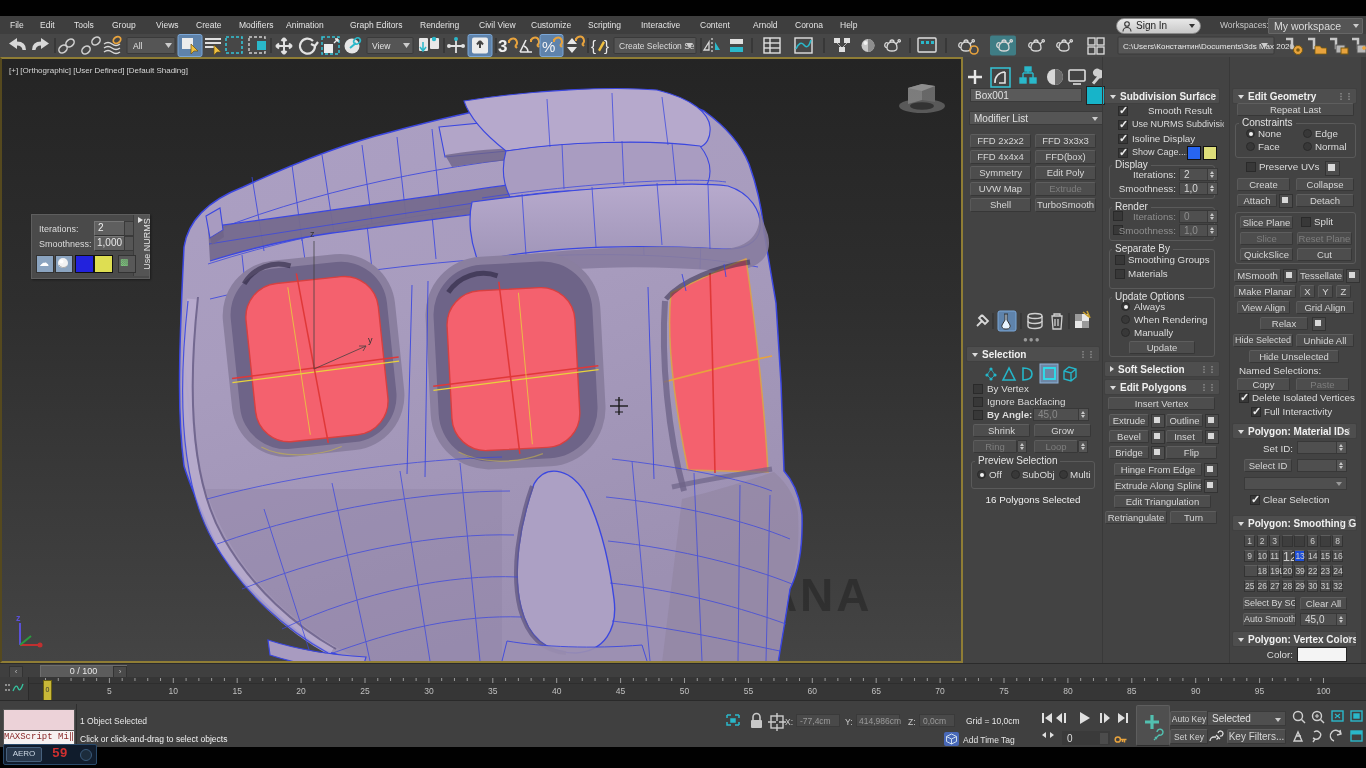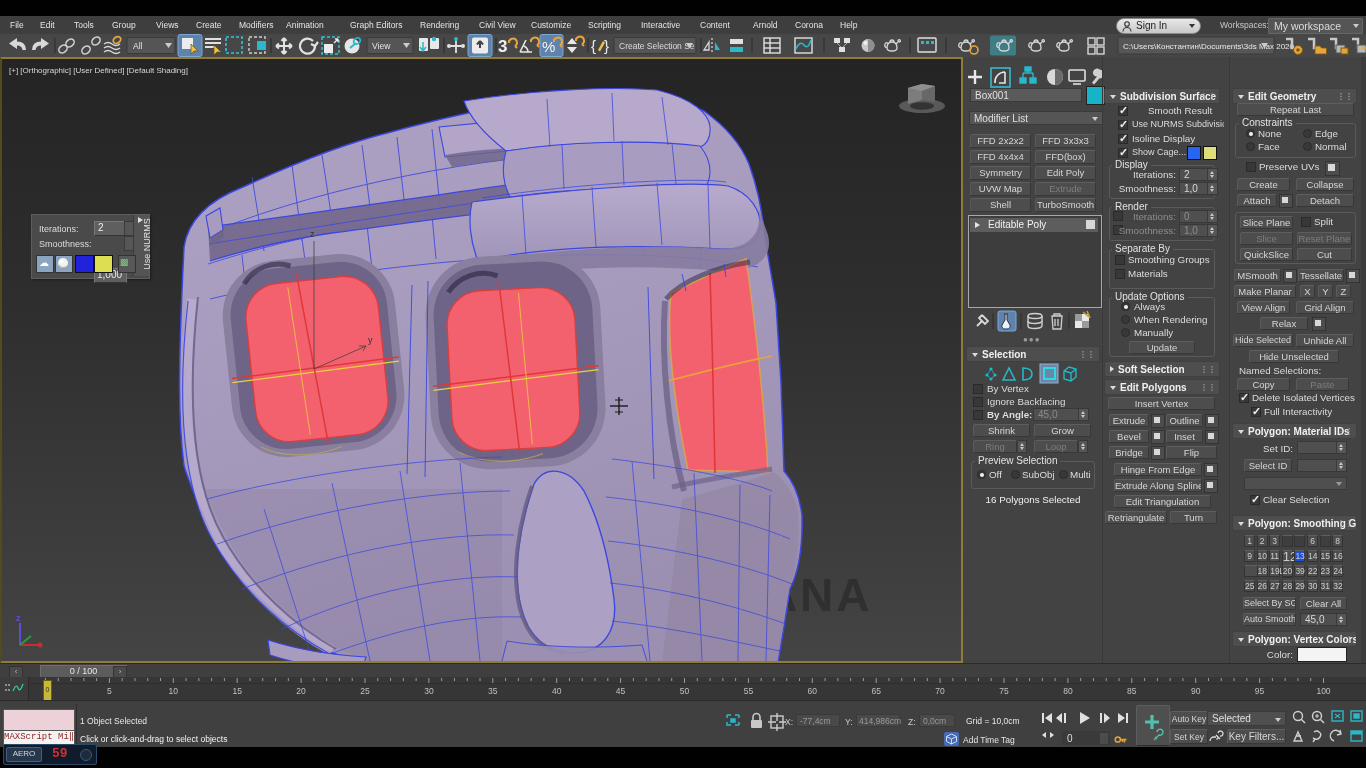--- a/index.html
+++ b/index.html
@@ -416,21 +416,21 @@
 
 <div class="abs" style="left:29px;top:155px;width:117px;height:63px;background:#4a4a4a;border:1px solid #5e5e5e;box-shadow:1px 1px 2px rgba(0,0,0,0.4);">
 <div class="abs" style="right:0;top:0;width:15px;height:61px;background:#545454;border-left:1px solid #3c3c3c;">
 <span style="position:absolute;left:-13px;top:24px;transform:rotate(-90deg);transform-origin:center;color:#e0e0e0;font-size:9px;white-space:nowrap;">Use NURMS</span>
 <span style="position:absolute;left:4px;top:2px;width:0;height:0;border-top:3.5px solid transparent;border-bottom:3.5px solid transparent;border-left:5px solid #e0e0e0;"></span>
 </div>
 <span class="lbl" style="left:7px;top:9px;font-size:9px;">Iterations:</span>
 <div class="abs" style="left:62px;top:6px;width:29px;height:13px;background:#5f5f5f;border:1px solid #777;border-bottom-color:#333;color:#f0f0f0;font-size:10px;line-height:12px;padding-left:3px;">2</div>
 <div class="abs" style="left:92px;top:6px;width:8px;height:13px;background:#565656;border:1px solid #3a3a3a;"></div>
 <span class="lbl" style="left:7px;top:24px;font-size:9px;">Smoothness:</span>
-<div class="abs" style="left:62px;top:21px;width:29px;height:13px;background:#5f5f5f;border:1px solid #777;border-bottom-color:#333;color:#e8e8e8;font-size:10px;line-height:12px;padding-left:2px;margin-top:32px;">1,000</div>
+<div class="abs" style="left:62px;top:21px;width:29px;height:13px;background:#5f5f5f;border:1px solid #777;border-bottom-color:#333;color:#e8e8e8;font-size:10px;line-height:12px;padding-left:2px;">1,000</div>
 <div class="abs" style="left:92px;top:21px;width:8px;height:13px;background:#565656;border:1px solid #3a3a3a;"></div>
 <div class="abs" style="left:4px;top:40px;width:16px;height:16px;background:#8ba4c0;border:1px solid #333;">
         <span style="position:absolute;left:2px;top:1px;color:#fff;font-size:10px;">☁</span>
       </div>
 <div class="abs" style="left:23px;top:40px;width:16px;height:16px;background:#8ba4c0;border:1px solid #333;"><svg width="14" height="14">
           <circle cx="7" cy="7" r="5" fill="#f2f2f2"></circle>
           <circle cx="5.5" cy="5.5" r="2" fill="#fff"></circle>
           <path d="M3,9 a5,5 0 0,0 8,1" stroke="#aaa" stroke-width="1" fill="none"></path>
         </svg></div>
 <div class="abs" style="left:43px;top:40px;width:17px;height:16px;background:#2222dd;border:1px solid #111;"></div>
@@ -467,27 +467,20 @@
 <div class="btn" style="left:72px;top:77px;width:61px;height:14px;line-height:12px;">FFD 3x3x3</div>
 <div class="btn" style="left:7px;top:93px;width:61px;height:14px;line-height:12px;">FFD 4x4x4</div>
 <div class="btn" style="left:72px;top:93px;width:61px;height:14px;line-height:12px;">FFD(box)</div>
 <div class="btn" style="left:7px;top:109px;width:61px;height:14px;line-height:12px;">Symmetry</div>
 <div class="btn" style="left:72px;top:109px;width:61px;height:14px;line-height:12px;">Edit Poly</div>
 <div class="btn" style="left:7px;top:125px;width:61px;height:14px;line-height:12px;">UVW Map</div>
 <div class="btn dis" style="left:72px;top:125px;width:61px;height:14px;line-height:12px;">Extrude</div>
 <div class="btn" style="left:7px;top:141px;width:61px;height:14px;line-height:12px;">Shell</div>
 <div class="btn" style="left:72px;top:141px;width:61px;height:14px;line-height:12px;">TurboSmooth</div>
 
-<div class="abs" style="left:5px;top:158px;width:132px;height:91px;background:#3d3d3d;border:1px solid #a8a8a8;">
-<div class="abs" style="left:1px;top:2px;width:128px;height:14px;background:#5d5d5d;color:#f2f2f2;font-size:10px;line-height:13px;">
-<span style="position:absolute;left:5px;top:4px;width:0;height:0;border-top:3.5px solid transparent;border-bottom:3.5px solid transparent;border-left:5px solid #e8e8e8;"></span>
-<span style="position:absolute;left:18px;">Editable Poly</span>
-<span style="position:absolute;right:3px;top:2px;width:9px;height:9px;background:#d8d8d8;"></span>
-</div>
-</div>
 
 <svg width="140" height="22" style="position:absolute;left:0;top:253px;">
 <path d="M14,16 l5,-5 m0,-6 l6,6 l-3,3 l-6,-6 l3,-3 m-1,7 l-2,2" stroke="#d8d8d8" stroke-width="1.8" fill="none"></path>
 <line x1="30" y1="3" x2="30" y2="19" stroke="#333" stroke-width="1.2"></line>
 <rect x="35" y="1" width="18" height="20" rx="2" fill="#5f83ab" stroke="#7ba7d7"></rect>
 <path d="M41,4 l4,0 m-3,0 l0,6 l-3,5 a3,3 0 0,0 3,4 l2,0 a3,3 0 0,0 3,-4 l-3,-5 l0,-6" fill="#e8f4ff" stroke="#333" stroke-width="1"></path>
 <line x1="58" y1="3" x2="58" y2="19" stroke="#333" stroke-width="1.2"></line>
 <g stroke="#d0d0d0" stroke-width="1.4" fill="none">
         <ellipse cx="72" cy="6" rx="7" ry="2.5"></ellipse>
         <path d="M65,6 l0,10 a7,2.5 0 0,0 14,0 l0,-10"></path>

